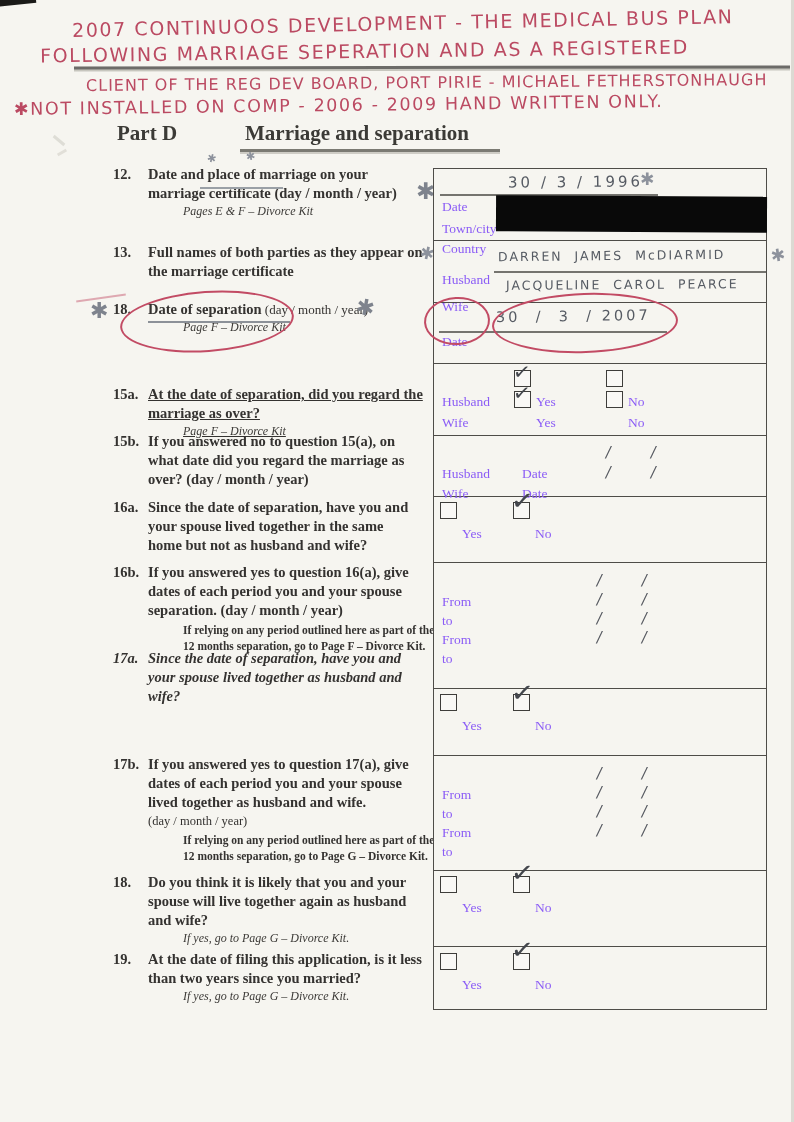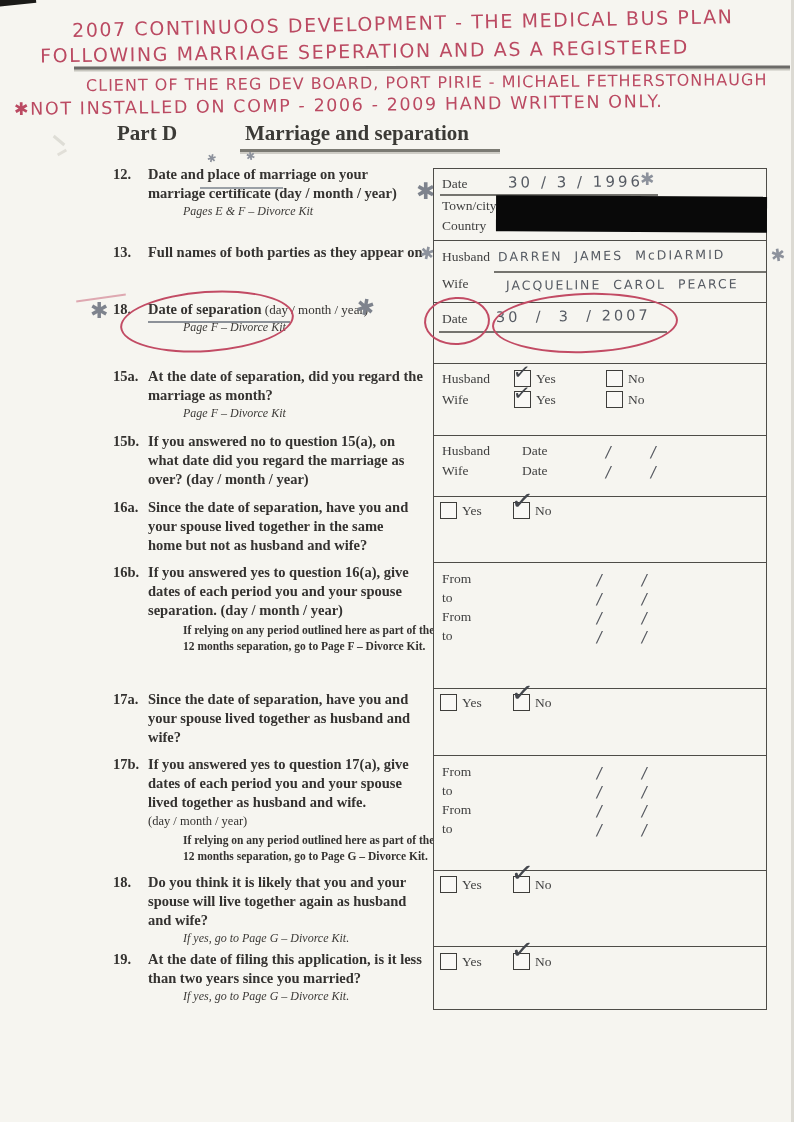--- a/index.html
+++ b/index.html
@@ -23,21 +23,21 @@
   .q .lines{margin-left:35px;}
   .q .note{font:italic 400 12px "Liberation Serif",serif;color:#3c3a37;margin-left:35px;line-height:17px;}
   .q .small-note{font:700 11.5px "Liberation Serif",serif;margin-left:35px;line-height:15.5px;}
   .q .paren-line{font-weight:400;font-size:12.5px;}
   .q .paren{font-weight:400;font-size:13px;}
   
   #answer-table{position:absolute;left:433px;top:168px;width:334px;height:842px;
                 border:1.6px solid #4e4c48;box-sizing:border-box;}
   .row{position:relative;width:100%;border-bottom:1.6px solid #4e4c48;box-sizing:border-box;overflow:visible;}
   .row:last-child{border-bottom:none;}
-  .cell-label{position:absolute;font:400 13.5px "Liberation Serif",serif;color:#404040;white-space:nowrap;}
+  .cell-label{position:absolute;font:400 13.5px "Liberation Serif",serif;color:#8b5cf6;white-space:nowrap;margin-top:23px;}
   .cb{position:absolute;width:15px;height:15px;border:1.8px solid #3e3d3a;background:rgba(255,255,255,.35);}
   .tick{position:absolute;font-family:"DejaVu Sans",sans-serif;color:#43464c;font-weight:700;
         transform:rotate(7deg);z-index:3;line-height:1;}
   .hw-slash{position:absolute;font-family:"DejaVu Sans",sans-serif;color:#53575e;
             font-size:15px;transform:skewX(-10deg);}
   .redact{position:absolute;background:#090909;}
   .red-ellipse{position:absolute;border:2.6px solid #c24b64;border-radius:50%;background:transparent;}
   .artifact{position:absolute;}
 </style>
 </head>
@@ -69,42 +69,43 @@
     </div>
   </div>
   <span class="pencil-ast" style="left:207px;top:153px;font-size:11px;transform:rotate(15deg);">✱</span>
   <span class="pencil-ast" style="left:246px;top:151px;font-size:11px;transform:rotate(-10deg);">✱</span>
   <div class="pencil-line" style="left:200px;top:187px;width:83px;"></div>
 
   <div class="q" style="top:243px;">
     <span class="num">13.</span>
     <div class="lines">
       <div>Full names of both parties as they appear on</div>
+      <div>the marriage certificate</div>
     </div>
   </div>
 
   <div class="q" style="top:300px;">
     <span class="num">18.</span>
     <div class="lines">
       <div><span>Date of separation</span><span class="paren"> (day / month / year)</span></div>
       <div class="note">Page F – Divorce Kit</div>
     </div>
   </div>
   <div class="pencil-line" style="left:148px;top:321px;width:142px;background:#8c9198;"></div>
   <span class="pencil-ast" style="left:90px;top:300px;font-size:22px;color:#7e838d;">✱</span>
   <span class="pencil-ast" style="left:356px;top:297px;font-size:22px;color:#7e838d;transform:rotate(10deg);">✱</span>
 
   <div class="red-ellipse" style="left:120px;top:291px;width:170px;height:57px;transform:rotate(-4deg);"></div>
   <div class="artifact" style="left:76px;top:297px;width:50px;height:2px;background:rgba(192,75,99,.45);transform:rotate(-8deg);"></div>
 
-  <div class="q" style="top:367px;">
+  <div class="q" style="top:385px;text-decoration:underline;">
     <span class="num">15a.</span>
     <div class="lines">
       <div>At the date of separation, did you regard the</div>
-      <div>marriage as month?</div>
+      <div>marriage as over?</div>
       <div class="note">Page F – Divorce Kit</div>
     </div>
   </div>
 
   <div class="q" style="top:432px;">
     <span class="num">15b.</span>
     <div class="lines">
       <div>If you answered no to question 15(a), on</div>
       <div>what date did you regard the marriage as</div>
       <div>over? (day / month / year)</div>
@@ -124,21 +125,21 @@
     <span class="num">16b.</span>
     <div class="lines">
       <div>If you answered yes to question 16(a), give</div>
       <div>dates of each period you and your spouse</div>
       <div>separation. (day / month / year)</div>
       <div class="small-note" style="margin-top:3px;">If relying on any period outlined here as part of the</div>
       <div class="small-note">12 months separation, go to Page F – Divorce Kit.</div>
     </div>
   </div>
 
-  <div class="q" style="top:690px;">
+  <div class="q" style="top:649px;font-style:italic;">
     <span class="num">17a.</span>
     <div class="lines">
       <div>Since the date of separation, have you and</div>
       <div>your spouse lived together as husband and</div>
       <div>wife?</div>
     </div>
   </div>
 
   <div class="q" style="top:755px;">
     <span class="num">17b.</span>

